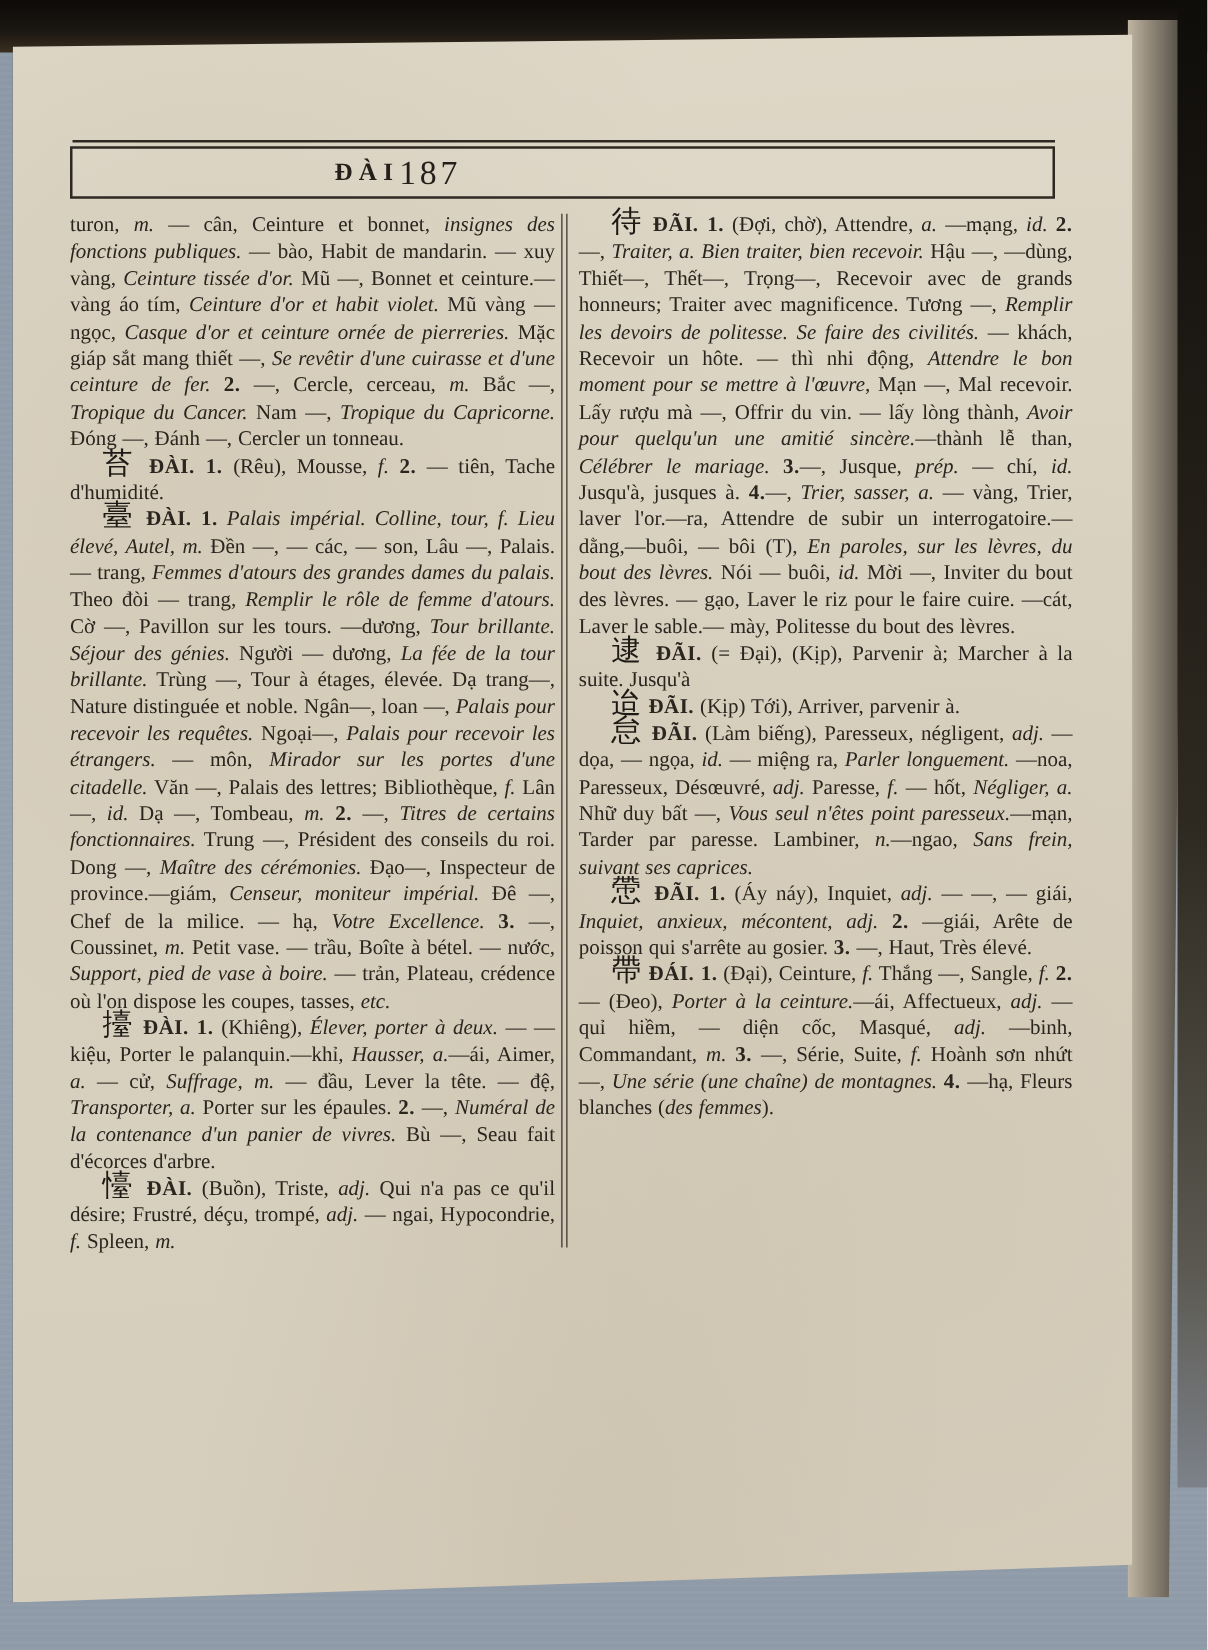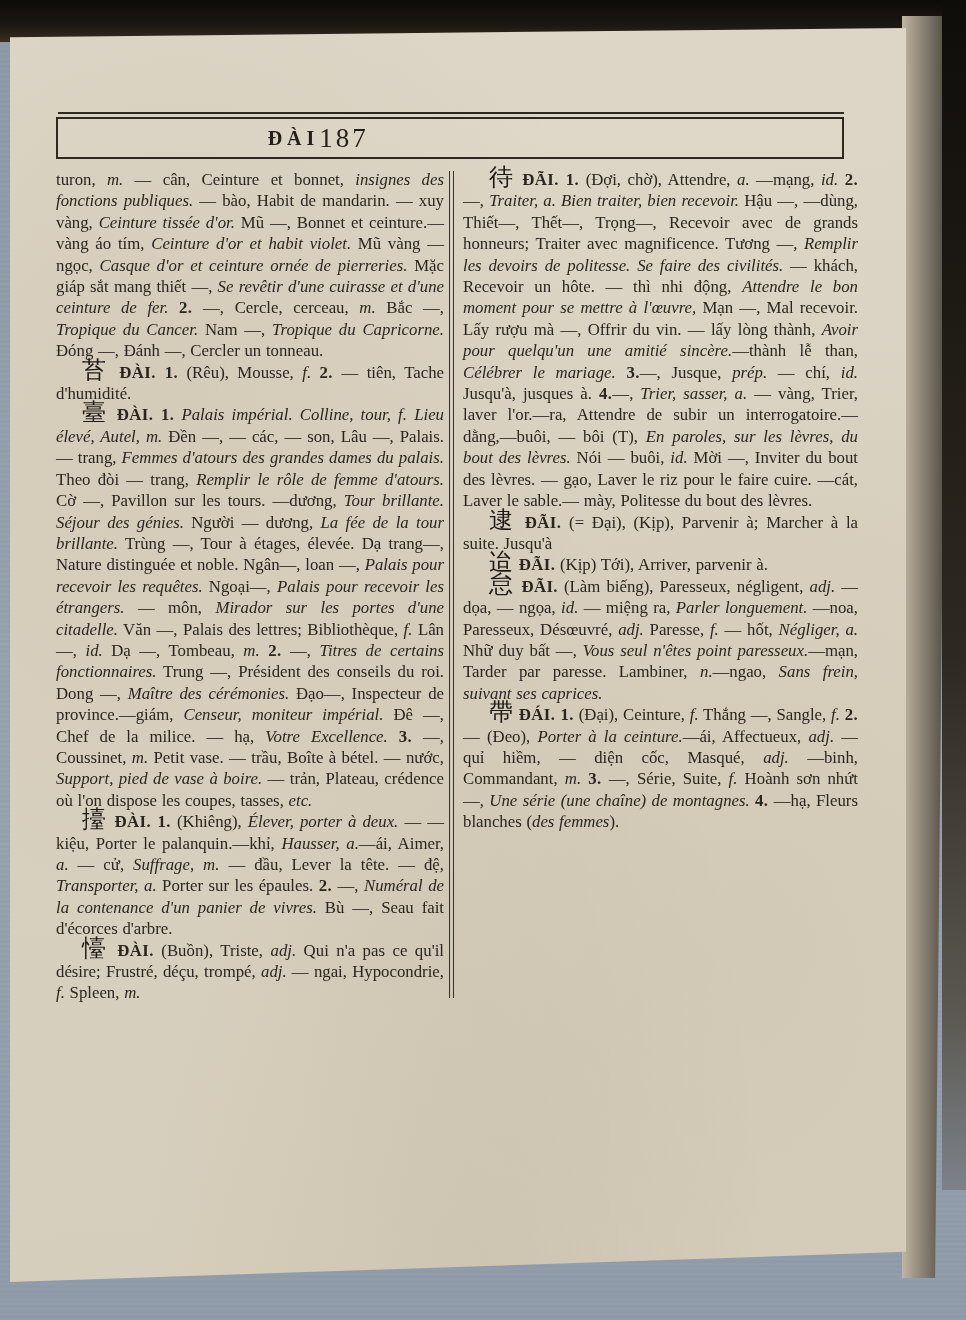--- a/index.html
+++ b/index.html
@@ -68,17 +68,18 @@
           <p class="para indent"><span class="seg-cjk">臺</span> <span class="seg-b">ĐÀI. 1.</span> <span class="seg-i">Palais impérial. Colline, tour, f. Lieu élevé, Autel, m.</span> Đền —, — các, — son, Lâu —, Palais. — trang, <span class="seg-i">Femmes d'atours des grandes dames du palais.</span> Theo đòi — trang, <span class="seg-i">Remplir le rôle de femme d'atours.</span> Cờ —, Pavillon sur les tours. —dương, <span class="seg-i">Tour brillante. Séjour des génies.</span> Người — dương, <span class="seg-i">La fée de la tour brillante.</span> Trùng —, Tour à étages, élevée. Dạ trang—, Nature distinguée et noble. Ngân—, loan —, <span class="seg-i">Palais pour recevoir les requêtes.</span> Ngoại—, <span class="seg-i">Palais pour recevoir les étrangers.</span> — môn, <span class="seg-i">Mirador sur les portes d'une citadelle.</span> Văn —, Palais des lettres; Bibliothèque, <span class="seg-i">f.</span> Lân —, <span class="seg-i">id.</span> Dạ —, Tombeau, <span class="seg-i">m.</span> <span class="seg-b">2.</span> —, <span class="seg-i">Titres de certains fonctionnaires.</span> Trung —, Président des conseils du roi. Dong —, <span class="seg-i">Maître des cérémonies.</span> Đạo—, Inspecteur de province.—giám, <span class="seg-i">Censeur, moniteur impérial.</span> Đê —, Chef de la milice. — hạ, <span class="seg-i">Votre Excellence.</span> <span class="seg-b">3.</span> —, Coussinet, <span class="seg-i">m.</span> Petit vase. — trầu, Boîte à bétel. — nước, <span class="seg-i">Support, pied de vase à boire.</span> — trản, Plateau, crédence où l'on dispose les coupes, tasses, <span class="seg-i">etc.</span></p>
           <p class="para indent"><span class="seg-cjk">擡</span> <span class="seg-b">ĐÀI. 1.</span> (Khiêng), <span class="seg-i">Élever, porter à deux.</span> — —kiệu, Porter le palanquin.—khỉ, <span class="seg-i">Hausser, a.</span>—ái, Aimer, <span class="seg-i">a.</span> — cử, <span class="seg-i">Suffrage, m.</span> — đầu, Lever la tête. — đệ, <span class="seg-i">Transporter, a.</span> Porter sur les épaules. <span class="seg-b">2.</span> —, <span class="seg-i">Numéral de la contenance d'un panier de vivres.</span> Bù —, Seau fait d'écorces d'arbre.</p>
           <p class="para indent"><span class="seg-cjk">懛</span> <span class="seg-b">ĐÀI.</span> (Buồn), Triste, <span class="seg-i">adj.</span> Qui n'a pas ce qu'il désire; Frustré, déçu, trompé, <span class="seg-i">adj.</span> — ngai, Hypocondrie, <span class="seg-i">f.</span> Spleen, <span class="seg-i">m.</span></p>
         </div>
       <div class="divider"></div>
       <div class="col right">
           <p class="para indent"><span class="seg-cjk">待</span> <span class="seg-b">ĐÃI. 1.</span> (Đợi, chờ), Attendre, <span class="seg-i">a.</span> —mạng, <span class="seg-i">id.</span> <span class="seg-b">2.</span> —, <span class="seg-i">Traiter, a. Bien traiter, bien recevoir.</span> Hậu —, —dùng, Thiết—, Thết—, Trọng—, Recevoir avec de grands honneurs; Traiter avec magnificence. Tương —, <span class="seg-i">Remplir les devoirs de politesse. Se faire des civilités.</span> — khách, Recevoir un hôte. — thì nhi động, <span class="seg-i">Attendre le bon moment pour se mettre à l'œuvre,</span> Mạn —, Mal recevoir. Lấy rượu mà —, Offrir du vin. — lấy lòng thành, <span class="seg-i">Avoir pour quelqu'un une amitié sincère.</span>—thành lễ than, <span class="seg-i">Célébrer le mariage.</span> <span class="seg-b">3.</span>—, Jusque, <span class="seg-i">prép.</span> — chí, <span class="seg-i">id.</span> Jusqu'à, jusques à. <span class="seg-b">4.</span>—, <span class="seg-i">Trier, sasser, a.</span> — vàng, Trier, laver l'or.—ra, Attendre de subir un interrogatoire.— dằng,—buôi, — bôi (T), <span class="seg-i">En paroles, sur les lèvres, du bout des lèvres.</span> Nói — buôi, <span class="seg-i">id.</span> Mời —, Inviter du bout des lèvres. — gạo, Laver le riz pour le faire cuire. —cát, Laver le sable.— mày, Politesse du bout des lèvres.</p>
           <p class="para indent"><span class="seg-cjk">逮</span> <span class="seg-b">ĐÃI.</span> (= Đại), (Kịp), Parvenir à; Marcher à la suite. Jusqu'à</p>
           <p class="para indent"><span class="seg-cjk">迨</span> <span class="seg-b">ĐÃI.</span> (Kịp) Tới), Arriver, parvenir à.</p>
           <p class="para indent"><span class="seg-cjk">怠</span> <span class="seg-b">ĐÃI.</span> (Làm biếng), Paresseux, négligent, <span class="seg-i">adj.</span> — dọa, — ngọa, <span class="seg-i">id.</span> — miệng ra, <span class="seg-i">Parler longuement.</span> —noa, Paresseux, Désœuvré, <span class="seg-i">adj.</span> Paresse, <span class="seg-i">f.</span> — hốt, <span class="seg-i">Négliger, a.</span> Nhữ duy bất —, <span class="seg-i">Vous seul n'êtes point paresseux.</span>—mạn, Tarder par paresse. Lambiner, <span class="seg-i">n.</span>—ngao, <span class="seg-i">Sans frein, suivant ses caprices.</span></p>
+          <p class="para indent"><span class="seg-cjk">慸</span> <span class="seg-b">ĐÃI. 1.</span> (Áy náy), Inquiet, <span class="seg-i">adj.</span> — —, — giái, <span class="seg-i">Inquiet, anxieux, mécontent, adj.</span> <span class="seg-b">2.</span> —giái, Arête de poisson qui s'arrête au gosier. <span class="seg-b">3.</span> —, Haut, Très élevé.</p>
           <p class="para indent"><span class="seg-cjk">帶</span> <span class="seg-b">ĐÁI. 1.</span> (Đại), Ceinture, <span class="seg-i">f.</span> Thắng —, Sangle, <span class="seg-i">f.</span> <span class="seg-b">2.</span> — (Đeo), <span class="seg-i">Porter à la ceinture.</span>—ái, Affectueux, <span class="seg-i">adj.</span> — quỉ hiềm, — diện cốc, Masqué, <span class="seg-i">adj.</span> —binh, Commandant, <span class="seg-i">m.</span> <span class="seg-b">3.</span> —, Série, Suite, <span class="seg-i">f.</span> Hoành sơn nhứt —, <span class="seg-i">Une série (une chaîne) de montagnes.</span> <span class="seg-b">4.</span> —hạ, Fleurs blanches (<span class="seg-i">des femmes</span>).</p>
         </div>
     </div>
   </div>
 </div>
 
 </body></html>

